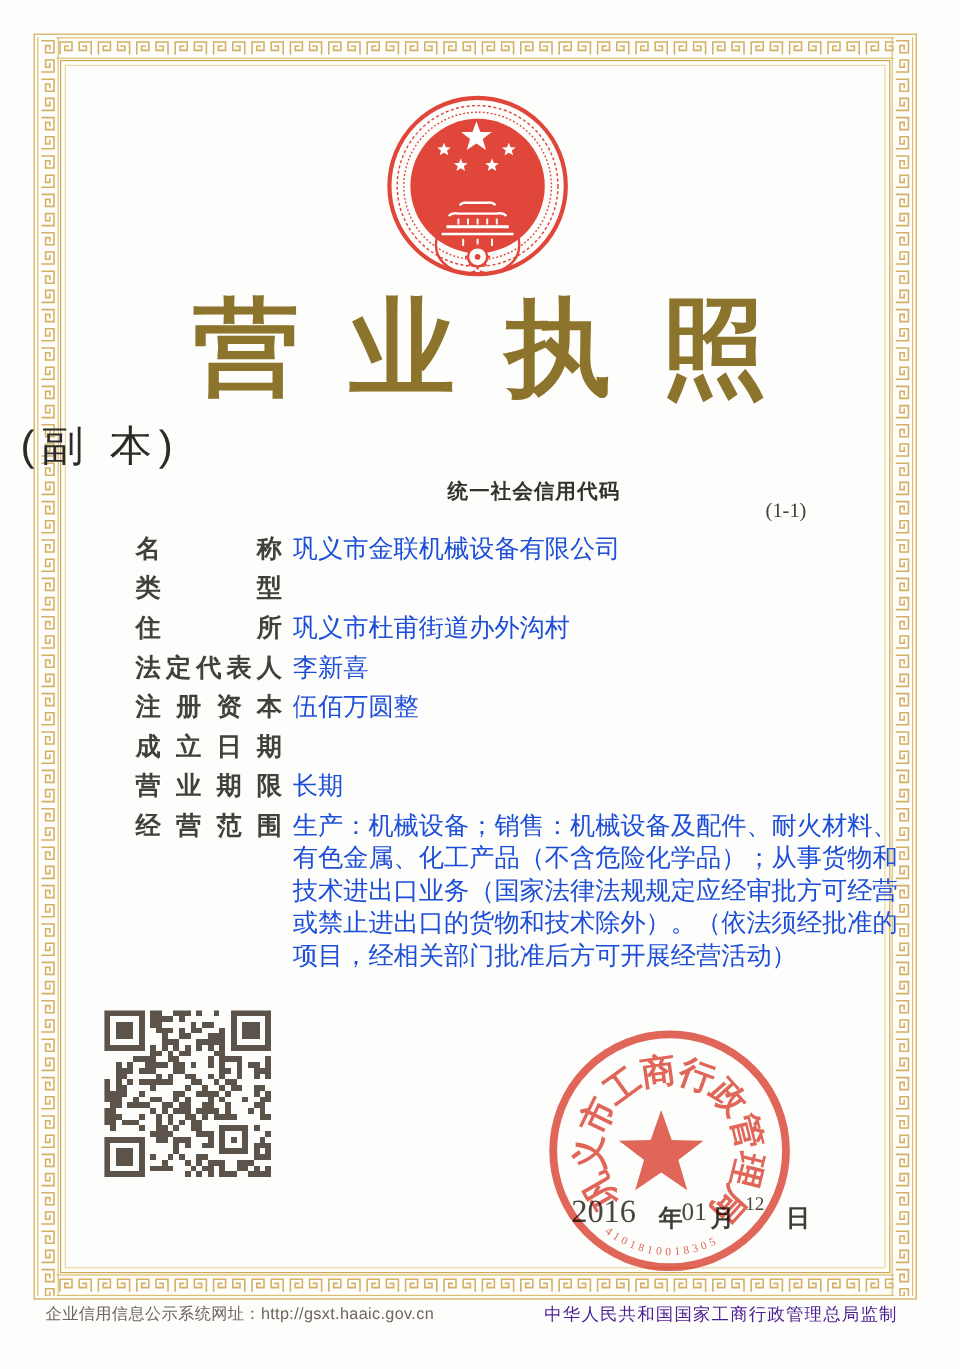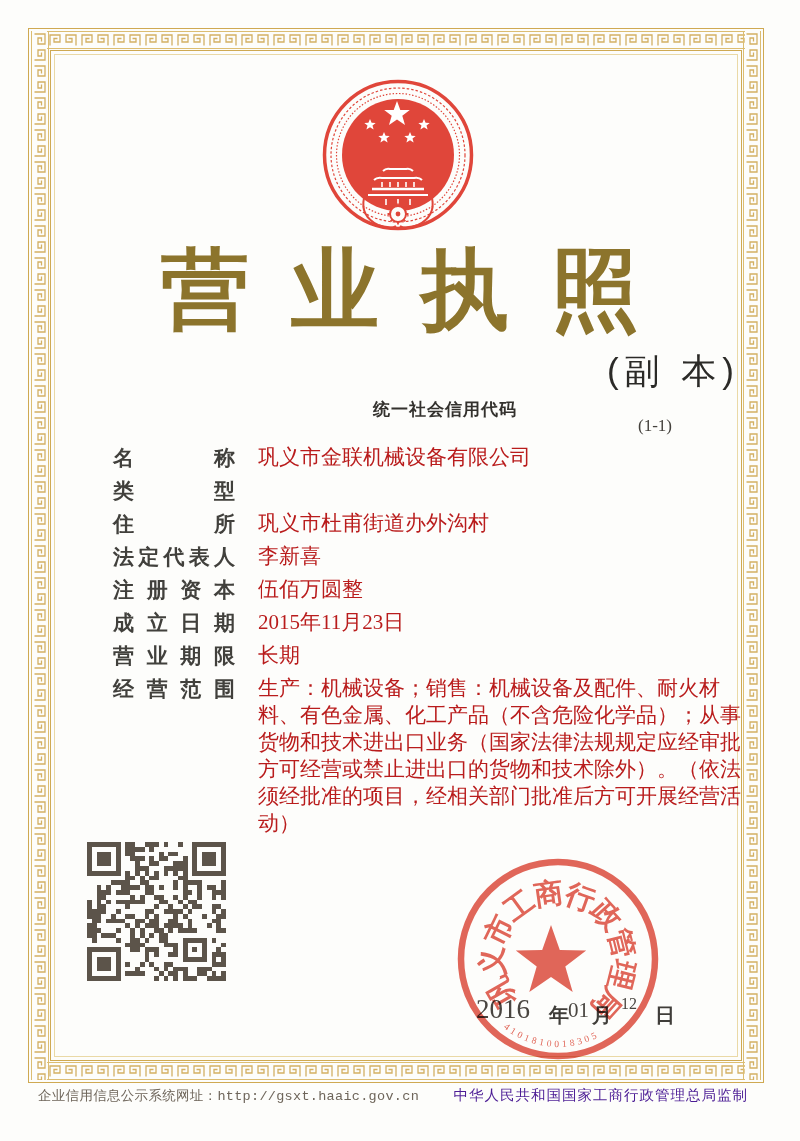--- a/index.html
+++ b/index.html
@@ -21,49 +21,49 @@
   .band.right{right:39px;}
   .band svg{flex:0 0 auto;}
   .band.vert svg{transform:rotate(90deg);}
   .band svg.flip{transform:scaleX(-1);}
   .band.vert svg.flip{transform:rotate(90deg) scaleX(-1);}
   
   .emblem{position:absolute;left:320px;top:78px;width:156px;height:156px;}
   
   .title{position:absolute;top:243px;left:0;width:800px;display:flex;justify-content:center;gap:42px;
          font-size:88px;font-weight:bold;color:#8c742c;line-height:94px;}
-  .subtitle{position:absolute;top:348px;left:0;width:740px;text-align:right;
-            font-size:35px;color:#2b2a27;letter-spacing:6px;font-weight:500;}
+  .subtitle{position:absolute;top:348px;left:0;width:740px;text-align:left;
+            font-size:35px;color:#2b2a27;letter-spacing:6px;font-weight:500;padding-left:17px;}
   .creditline{position:absolute;left:373px;top:398px;display:flex;align-items:center;gap:8px;}
   .creditlabel{font-size:17px;font-weight:bold;color:#33312d;letter-spacing:1px;}
   .creditcode{font-family:"Liberation Serif",serif;font-size:18px;color:#44413c;letter-spacing:.5px;}
   .copynote{position:absolute;left:638px;top:416px;font-family:"Liberation Serif",serif;
             font-size:17px;color:#44413c;}
   
   .fields{position:absolute;left:113px;top:444px;width:645px;}
   .frow{display:flex;align-items:flex-start;margin-bottom:6px;}
   .flabel{width:122px;display:flex;justify-content:space-between;flex:0 0 122px;
           font-size:21px;font-weight:bold;color:#41403c;line-height:27px;}
-  .fvalue{margin-left:23px;width:505px;font-family:"Liberation Serif",serif;
-          font-size:21px;color:#b91c1c;line-height:27px;}
+  .fvalue{margin-left:9px;width:505px;font-family:"Liberation Serif",serif;
+          font-size:21px;color:#1d4ed8;line-height:27px;}
   
   .qr{position:absolute;left:87px;top:842px;}
   
   .registrar{position:absolute;left:370px;top:935px;font-size:21px;font-weight:bold;
              color:#3f3d39;letter-spacing:13px;}
   .dt{position:absolute;color:#494540;}
   .dt.num{font-family:"Liberation Serif",serif;}
   .dt.unit{font-weight:bold;font-size:20px;color:#3f3d39;}
   
   .stamp{position:absolute;left:450px;top:851px;mix-blend-mode:multiply;}
   .ringch{font-family:"Liberation Sans",sans-serif;font-weight:bold;font-size:29px;fill:#dc4636;}
   .serialch{font-family:"Liberation Serif",serif;font-size:9.5px;fill:#dc4636;}
   
   .footer{position:absolute;left:38px;right:52px;top:1086px;display:flex;
-          justify-content:space-between;align-items:center;font-family:Liberation Mono, monospace;}
+          justify-content:space-between;align-items:flex-start;}
   .footer .fl{font-size:13.5px;color:#6e655a;letter-spacing:.3px;}
   .footer .fr{font-size:14.5px;color:#4c1d95;letter-spacing:1px;}
 </style>
 </head>
 <body>
 
 <div class="page">
 
   <div class="frame-a"></div>
   <div class="band horiz top">
@@ -823,21 +823,20 @@
         </div>
         <div class="fvalue">伍佰万圆整</div>
       </div>
       <div class="frow">
         <div class="flabel">
           <span>成</span>
           <span>立</span>
           <span>日</span>
           <span>期</span>
         </div>
-        <div class="fvalue">2015年11月23日</div>
       </div>
       <div class="frow">
         <div class="flabel">
           <span>营</span>
           <span>业</span>
           <span>期</span>
           <span>限</span>
         </div>
         <div class="fvalue">长期</div>
       </div>

